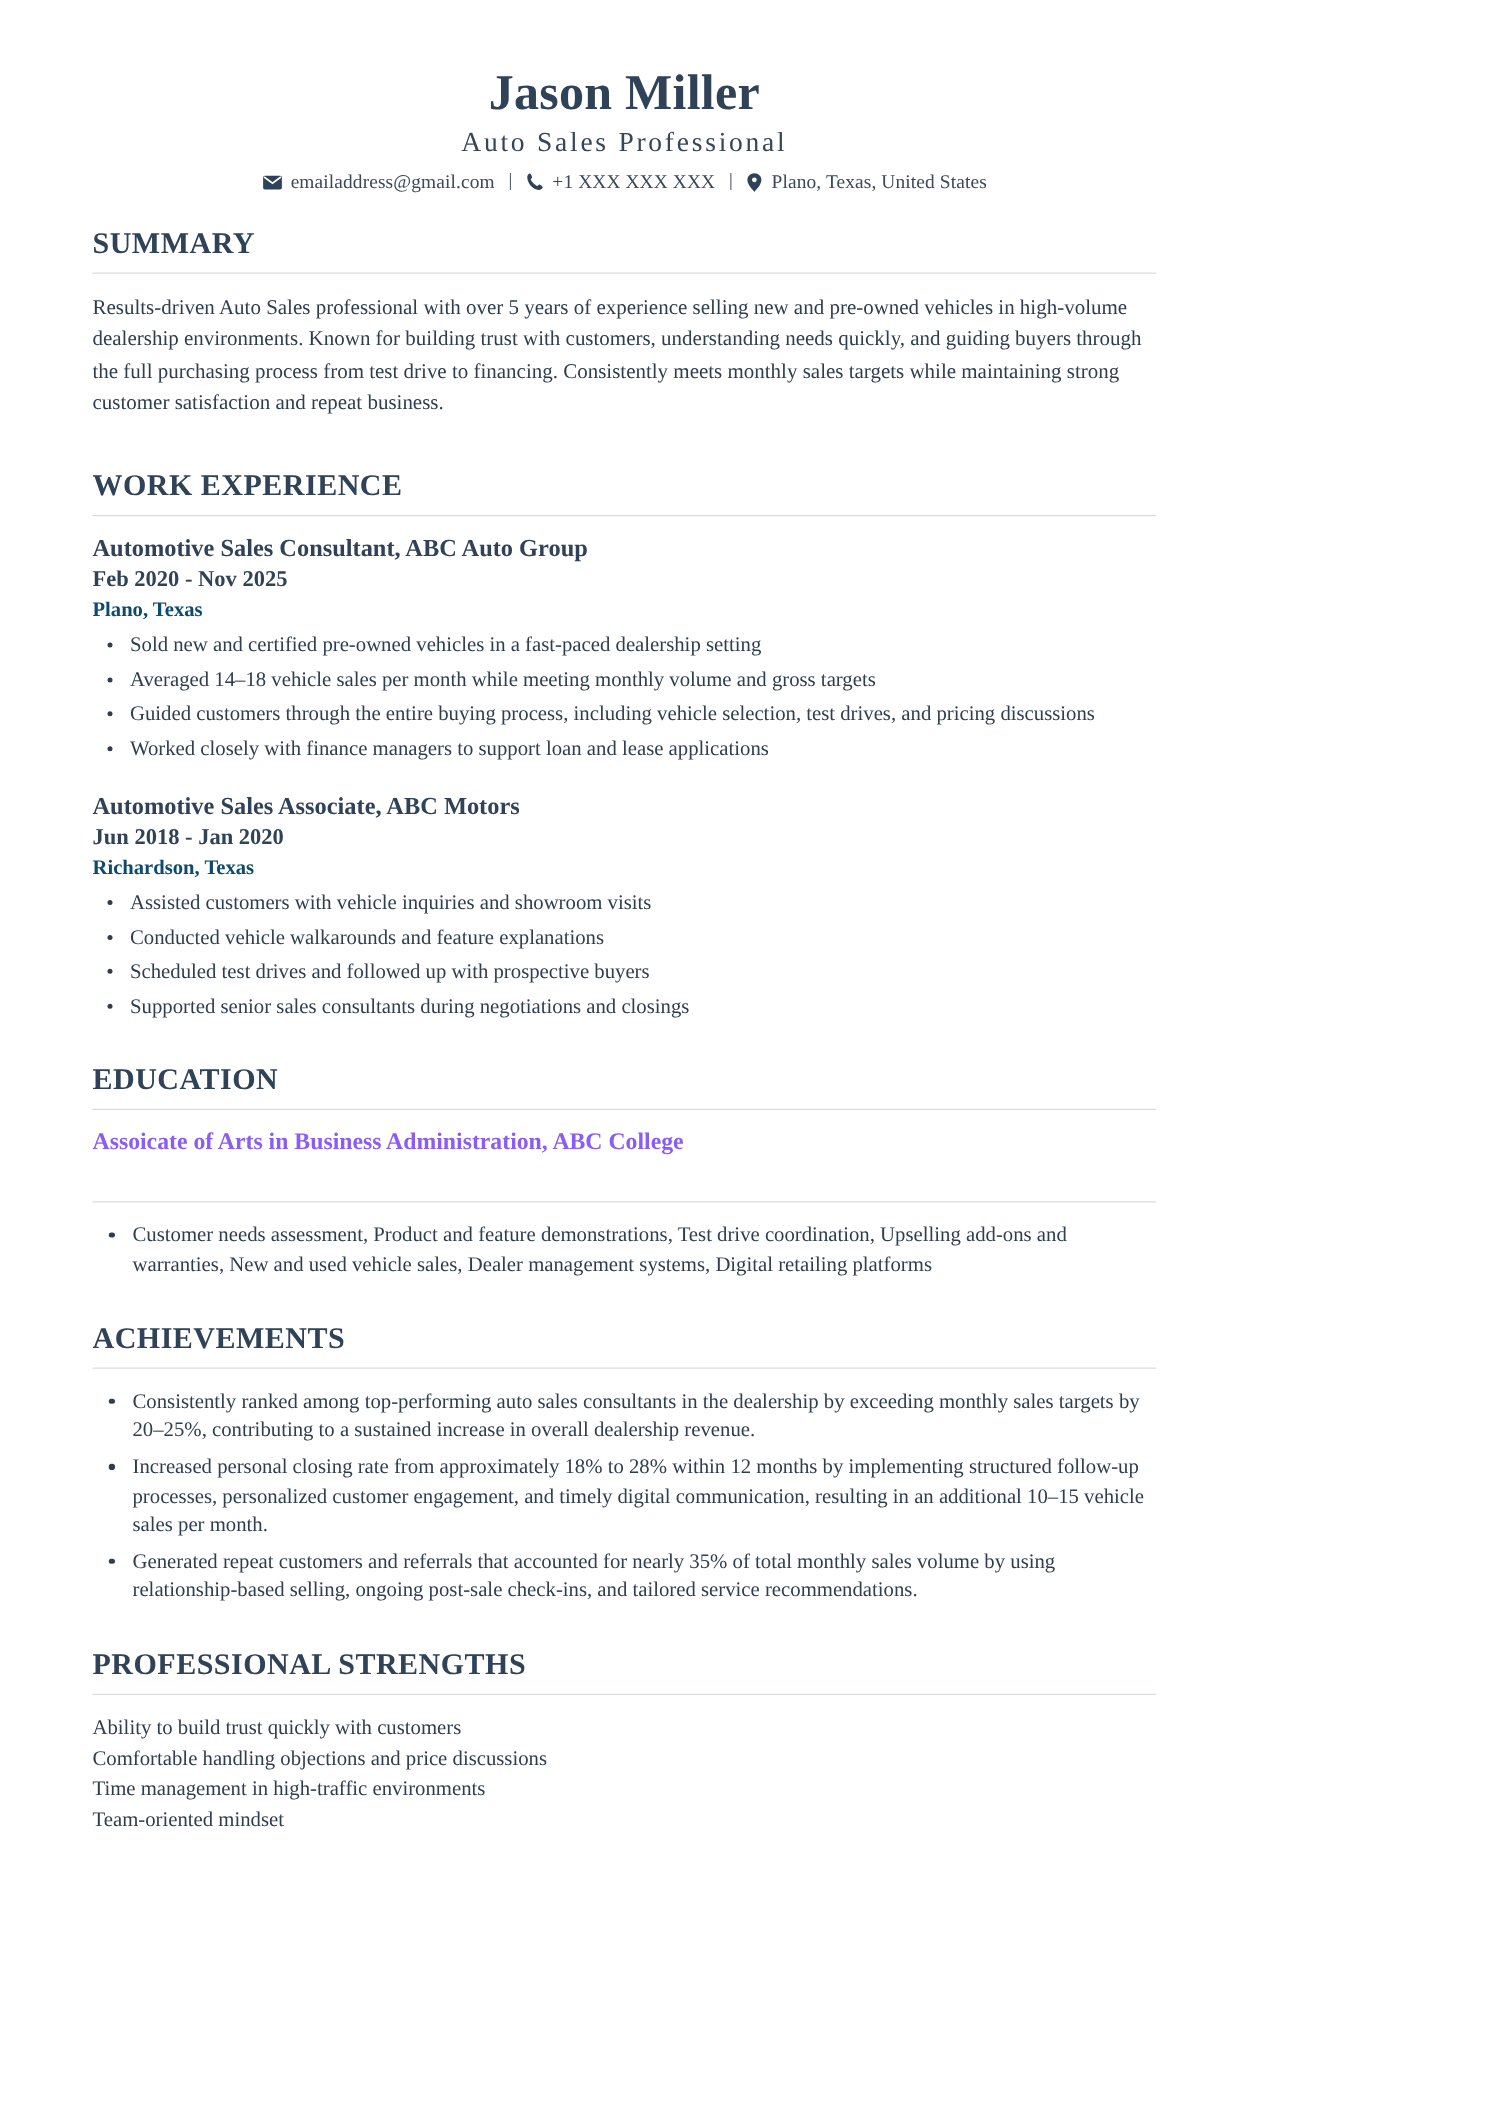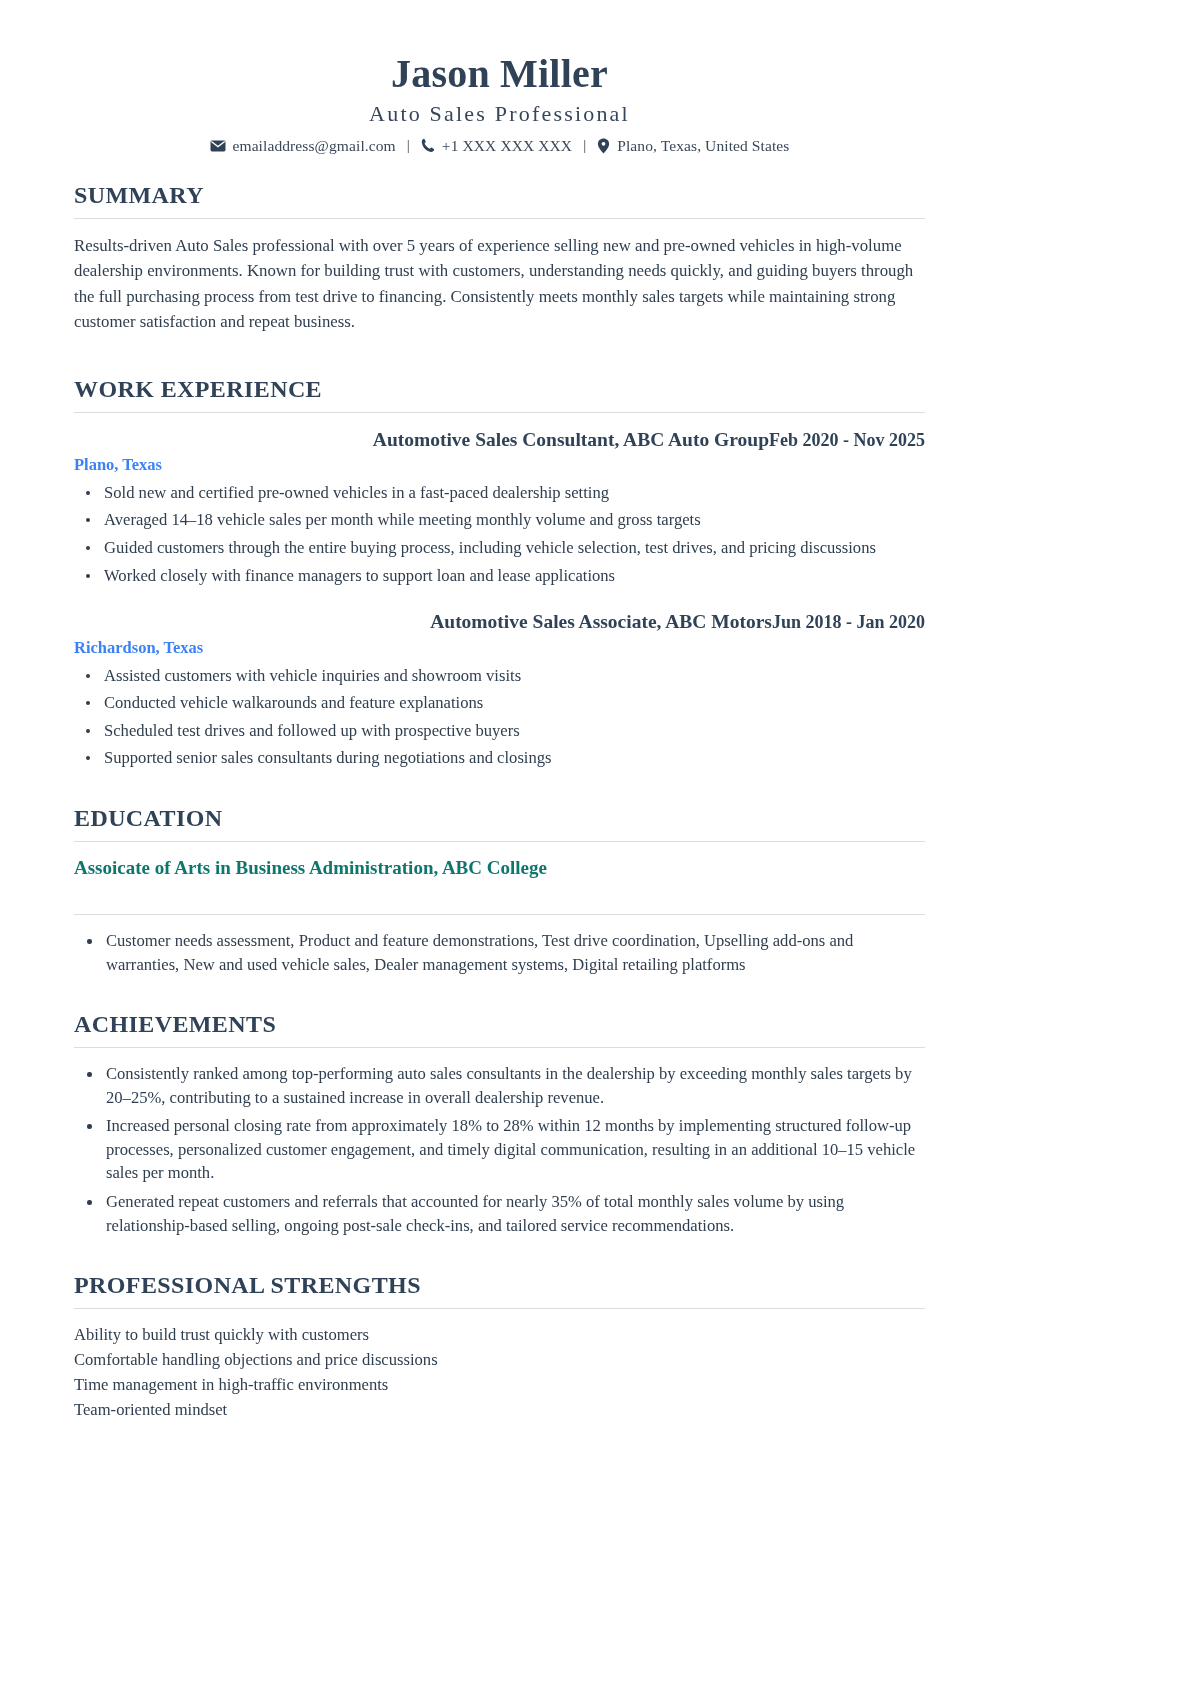--- a/index.html
+++ b/index.html
@@ -99,41 +99,42 @@
     text-align: left;
   }
 
   
   .job {
     margin-bottom: 22px;
   }
   .job:last-child { margin-bottom: 6px; }
   .job-head {
     display: flex;
-    justify-content: flex-end;
+    justify-content: space-between;
     align-items: baseline;
     gap: 0;
+    flex-direction: column;
   }
   .job-role {
     font-size: 19.5px;
     font-weight: bold;
     color: #2f4257;
     line-height: 1.3;
   }
   .job-dates {
     font-size: 18px;
     font-weight: bold;
     color: #2f4257;
     white-space: nowrap;
     line-height: 1.3;
   }
   .job-location {
     font-size: 16.5px;
     font-weight: bold;
-    color: #3b82f6;
+    color: #0c4a6e;
     margin-top: 3px;
     margin-bottom: 6px;
   }
 
   ul.bullets {
     list-style: none;
     margin: 0;
     padding: 0;
   }
   ul.bullets > li {
@@ -161,21 +162,21 @@
   ul.bullets.wide > li::before {
     left: 13px;
     top: 10px;
     width: 4.5px;
     height: 4.5px;
   }
 
   .edu-entry {
     font-size: 19px;
     font-weight: bold;
-    color: #0f766e;
+    color: #8b5cf6;
     line-height: 1.3;
     margin-bottom: 4px;
   }
 
   .strength-line {
     font-size: 16.6px;
     line-height: 1.5;
     color: #2f3e4f;
   }
 

